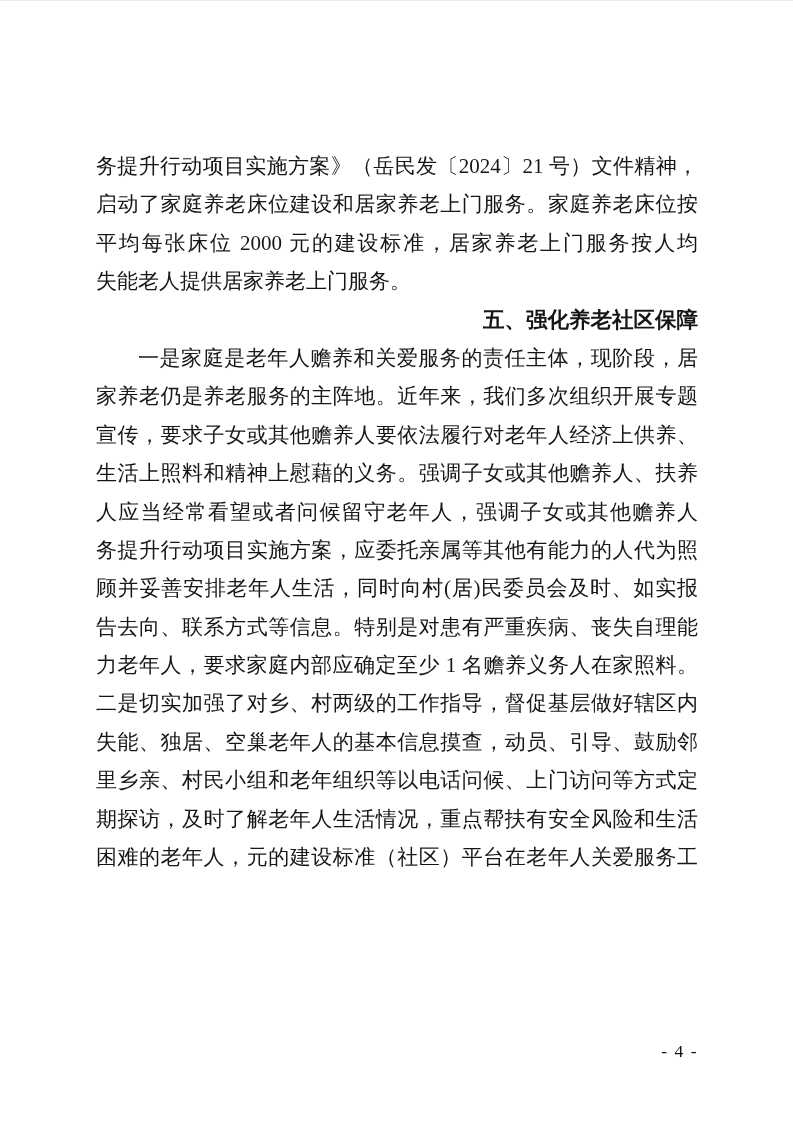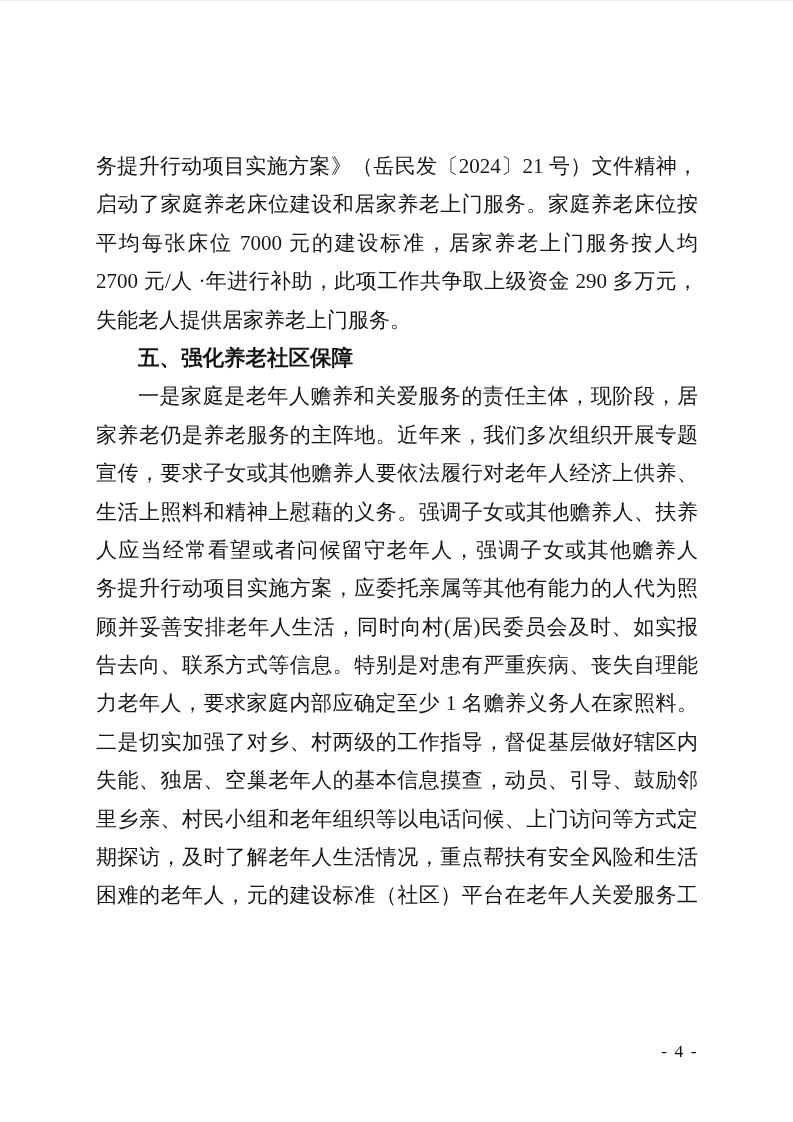--- a/index.html
+++ b/index.html
@@ -38,40 +38,40 @@
     overflow: hidden;
   }
   .line.indent {
     text-indent: 42px;
   }
   .line.heading {
     font-family: "Liberation Sans", sans-serif;
     font-weight: bold;
     font-size: 21.5px;
     white-space: nowrap;
+    text-align: right;
   }
   .page-number {
     position: absolute;
     right: 95px;
     top: 1040px;
     font-family: "Liberation Serif", serif;
     font-size: 17.5px;
     color: #111111;
     letter-spacing: 1.5px;
   }
 </style>
 </head>
 <body>
 
 <div class="page">
   <div class="text-block" id="text-block">
       <div class="line justify">务提升行动项目实施方案》（岳民发〔2024〕21 号）文件精神，</div>
       <div class="line justify">启动了家庭养老床位建设和居家养老上门服务。家庭养老床位按</div>
-      <div class="line justify">平均每张床位 7000 元的建设标准，居家养老上门服务按人均</div>
-      <div class="line justify">2700 元/人 ·年进行补助，此项工作共争取上级资金 290 多万元，</div>
+      <div class="line justify">平均每张床位 2000 元的建设标准，居家养老上门服务按人均</div>
       <div class="line">失能老人提供居家养老上门服务。</div>
       <div class="line heading indent">五、强化养老社区保障</div>
       <div class="line indent justify">一是家庭是老年人赡养和关爱服务的责任主体，现阶段，居</div>
       <div class="line justify">家养老仍是养老服务的主阵地。近年来，我们多次组织开展专题</div>
       <div class="line justify">宣传，要求子女或其他赡养人要依法履行对老年人经济上供养、</div>
       <div class="line justify">生活上照料和精神上慰藉的义务。强调子女或其他赡养人、扶养</div>
       <div class="line justify">人应当经常看望或者问候留守老年人，强调子女或其他赡养人</div>
       <div class="line justify">务提升行动项目实施方案，应委托亲属等其他有能力的人代为照</div>
       <div class="line justify">顾并妥善安排老年人生活，同时向村(居)民委员会及时、如实报</div>
       <div class="line justify">告去向、联系方式等信息。特别是对患有严重疾病、丧失自理能</div>

